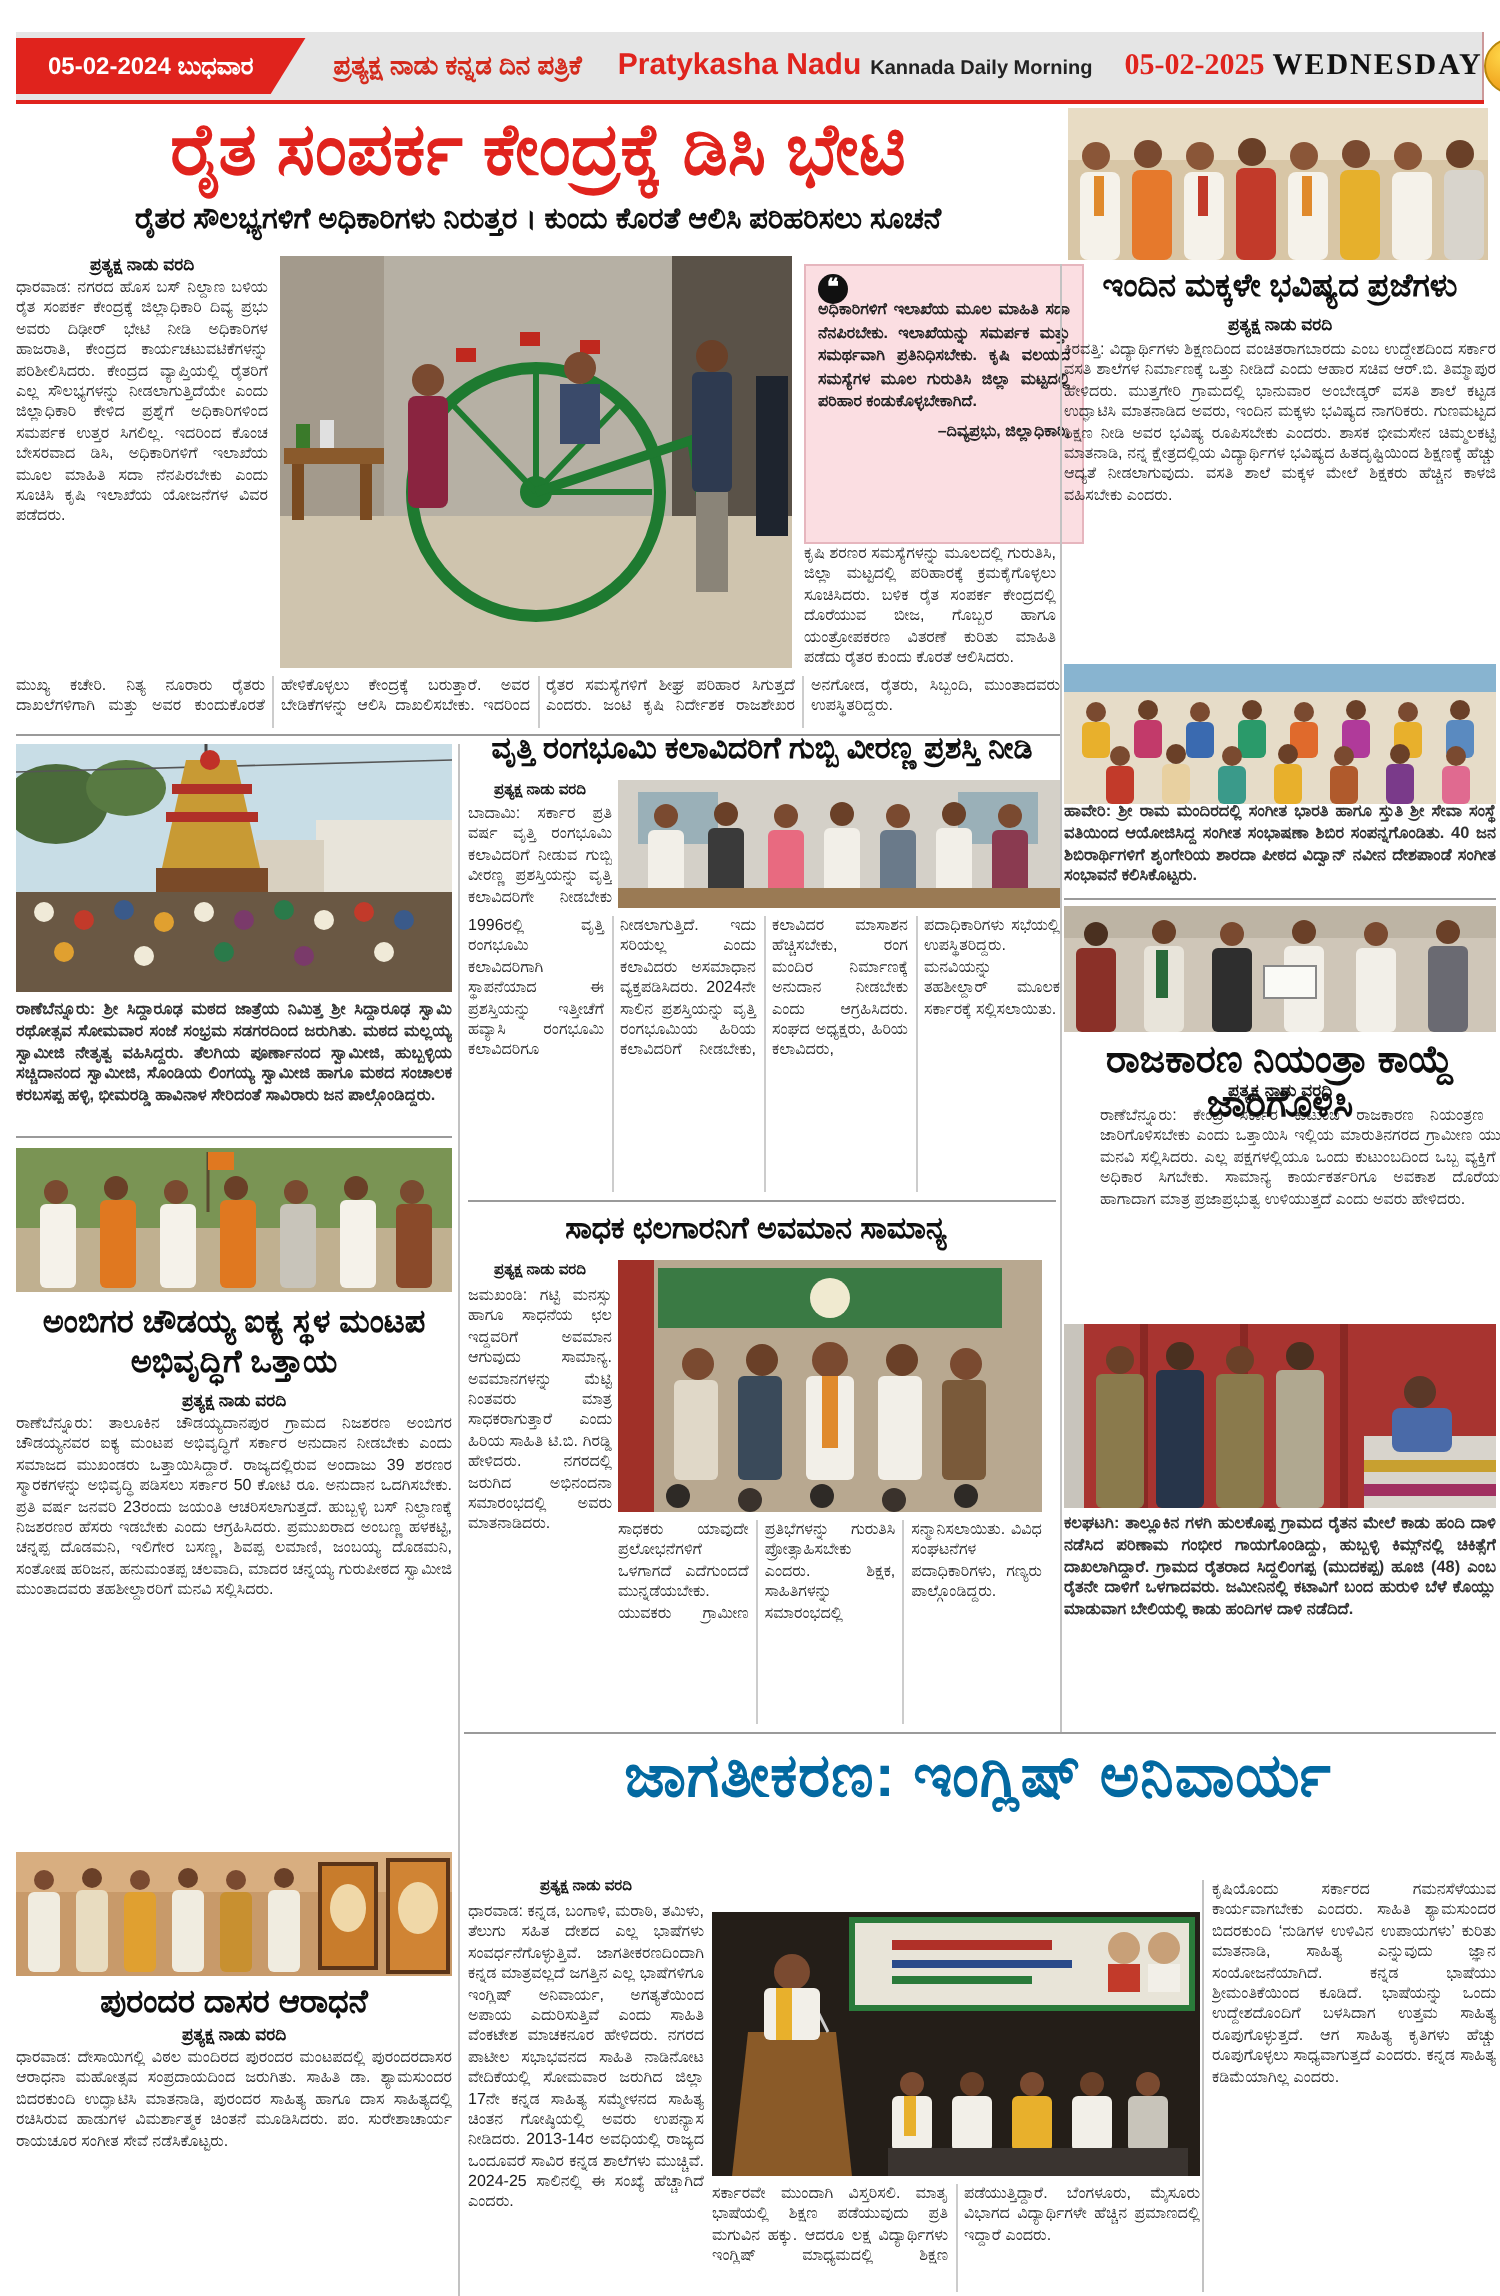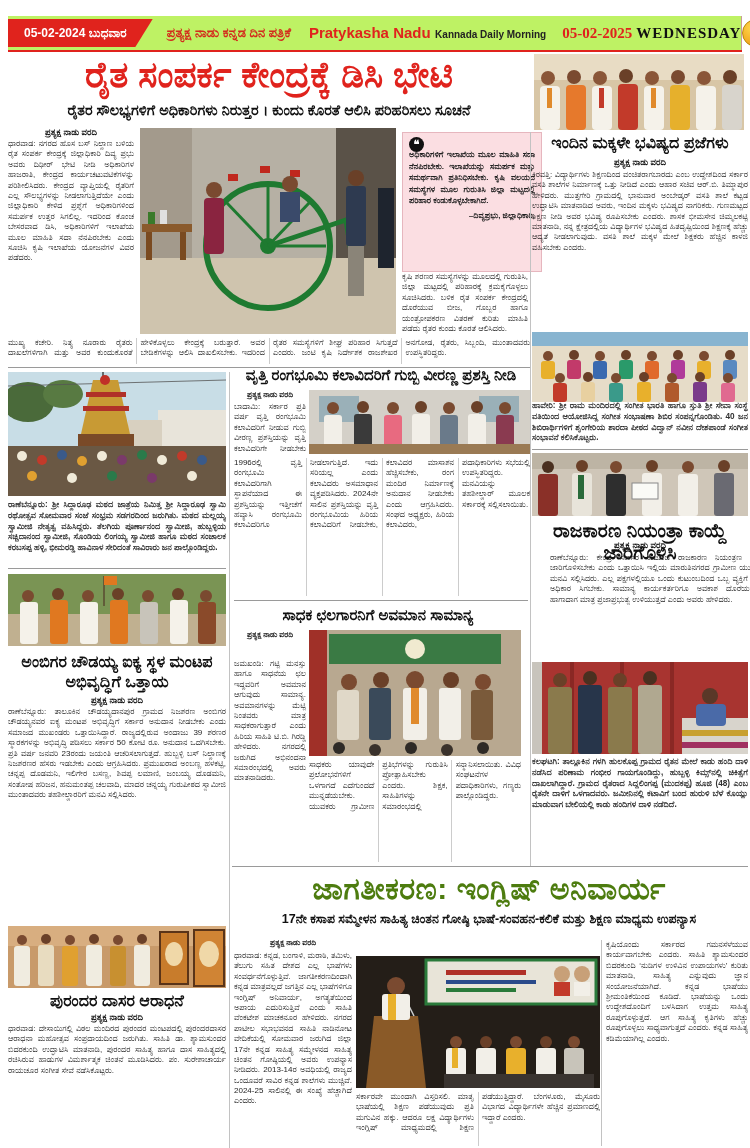--- a/index.html
+++ b/index.html
@@ -1,38 +1,38 @@
 <!DOCTYPE html>
 <html><head>
 <meta charset="utf-8">
 <style>
   html,body{margin:0;padding:0;background:#ffffff;}
   .page{position:relative;width:750px;height:1148px;background:#fff;overflow:hidden;
         font-family:"Liberation Sans",sans-serif;color:#1b1b1b;}
   .abs{position:absolute;}
   
-  .mh{display:flex;align-items:center;background:#bef264;border-bottom:2px solid #e0231d;}
+  .mh{display:flex;align-items:center;background:#e5e5e5;border-bottom:2px solid #e0231d;}
   .mh-left{background:#e0231d;color:#fff;font-weight:bold;font-size:12px;
            padding:7px 26px 7px 16px;clip-path:polygon(0 0,100% 0,88% 100%,0 100%);white-space:nowrap;}
   .mh-kn{color:#d42a1c;font-weight:bold;font-size:13px;margin-left:14px;white-space:nowrap;}
   .mh-en{margin-left:18px;white-space:nowrap;}
   .mh-en-name{color:#e0231d;font-weight:bold;font-size:15px;}
   .mh-en-tag{color:#222;font-size:10px;font-weight:bold;}
   .mh-date{margin-left:16px;white-space:nowrap;font-family:"Liberation Serif",serif;}
   .mh-d{color:#e0231d;font-weight:bold;font-size:15px;}
   .mh-day{color:#111;font-size:15px;font-weight:bold;letter-spacing:1px;}
   .mh-logo{margin-left:auto;background:#fff;border-left:1px solid #c99;height:34px;width:44px;
            display:flex;align-items:center;justify-content:center;}
   .logo-circle{width:26px;height:26px;border-radius:50%;background:radial-gradient(circle at 35% 30%,#ffd84a,#f0a21c 70%,#c97a10);
            color:#c0281e;font-weight:bold;font-size:15px;display:flex;align-items:center;justify-content:center;
            border:1px solid #b8860b;}
   
   .hl-red{color:#e0231d;font-weight:bold;text-align:center;line-height:1.08;}
   .hl-blk{color:#101010;font-weight:bold;text-align:center;}
-  .hl-blue{color:#4d7c0f;font-weight:bold;text-align:center;letter-spacing:.5px;}
+  .hl-blue{color:#0369a1;font-weight:bold;text-align:center;letter-spacing:.5px;}
   .byline{font-size:8.5px;font-weight:bold;text-align:center;color:#151515;}
   .body-txt{font-size:8px;line-height:1.3;text-align:justify;color:#1d1d1d;overflow:hidden;}
   .cap{font-size:8.2px;line-height:1.32;text-align:justify;color:#333;font-weight:600;overflow:hidden;}
   .cols4{column-count:4;column-gap:8px;column-rule:1px solid #ccc;}
   .cols3{column-count:3;column-gap:8px;column-rule:1px solid #ccc;}
   .cols2{column-count:2;column-gap:8px;column-rule:1px solid #ccc;}
   .hline{background:#9a9a9a;height:1px;}
   .vline{background:#c2c2c2;width:1px;}
   .photo{overflow:hidden;background:#ddd;}
   .photo svg{display:block;width:100%;height:100%;}
@@ -255,21 +255,21 @@
       <circle cx="196" cy="18" r="6" fill="#7a4a30"></circle>
         <rect x="187" y="25" width="18" height="33" rx="3" fill="#8a3a50"></rect>
       <rect y="54" width="221" height="10" fill="#9a7a54"></rect>
     </svg>
   </div>
   <div class="abs body-txt cols4" style="left:234px;top:458px;width:296px;height:138px;">1996ರಲ್ಲಿ ವೃತ್ತಿ ರಂಗಭೂಮಿ ಕಲಾವಿದರಿಗಾಗಿ ಸ್ಥಾಪನೆಯಾದ ಈ ಪ್ರಶಸ್ತಿಯನ್ನು ಇತ್ತೀಚೆಗೆ ಹವ್ಯಾಸಿ ರಂಗಭೂಮಿ ಕಲಾವಿದರಿಗೂ ನೀಡಲಾಗುತ್ತಿದೆ. ಇದು ಸರಿಯಲ್ಲ ಎಂದು ಕಲಾವಿದರು ಅಸಮಾಧಾನ ವ್ಯಕ್ತಪಡಿಸಿದರು. 2024ನೇ ಸಾಲಿನ ಪ್ರಶಸ್ತಿಯನ್ನು ವೃತ್ತಿ ರಂಗಭೂಮಿಯ ಹಿರಿಯ ಕಲಾವಿದರಿಗೆ ನೀಡಬೇಕು, ಕಲಾವಿದರ ಮಾಸಾಶನ ಹೆಚ್ಚಿಸಬೇಕು, ರಂಗ ಮಂದಿರ ನಿರ್ಮಾಣಕ್ಕೆ ಅನುದಾನ ನೀಡಬೇಕು ಎಂದು ಆಗ್ರಹಿಸಿದರು. ಸಂಘದ ಅಧ್ಯಕ್ಷರು, ಹಿರಿಯ ಕಲಾವಿದರು, ಪದಾಧಿಕಾರಿಗಳು ಸಭೆಯಲ್ಲಿ ಉಪಸ್ಥಿತರಿದ್ದರು. ಮನವಿಯನ್ನು ತಹಶೀಲ್ದಾರ್ ಮೂಲಕ ಸರ್ಕಾರಕ್ಕೆ ಸಲ್ಲಿಸಲಾಯಿತು.</div>
   <div class="abs hline" style="left:234px;top:600px;width:294px;"></div>
 
   <div class="abs hl-blk" style="left:234px;top:606px;width:288px;font-size:15px;">ಸಾಧಕ ಛಲಗಾರನಿಗೆ ಅವಮಾನ ಸಾಮಾನ್ಯ</div>
   <div class="abs byline" style="left:234px;top:630px;width:72px;font-size:7.5px;">ಪ್ರತ್ಯಕ್ಷ ನಾಡು ವರದಿ</div>
-  <div class="abs body-txt" style="left:234px;top:643px;width:72px;height:218px;margin-top:16px;">ಜಮಖಂಡಿ: ಗಟ್ಟಿ ಮನಸ್ಸು ಹಾಗೂ ಸಾಧನೆಯ ಛಲ ಇದ್ದವರಿಗೆ ಅವಮಾನ ಆಗುವುದು ಸಾಮಾನ್ಯ. ಅವಮಾನಗಳನ್ನು ಮೆಟ್ಟಿ ನಿಂತವರು ಮಾತ್ರ ಸಾಧಕರಾಗುತ್ತಾರೆ ಎಂದು ಹಿರಿಯ ಸಾಹಿತಿ ಟಿ.ಬಿ. ಗಿರಡ್ಡಿ ಹೇಳಿದರು. ನಗರದಲ್ಲಿ ಜರುಗಿದ ಅಭಿನಂದನಾ ಸಮಾರಂಭದಲ್ಲಿ ಅವರು ಮಾತನಾಡಿದರು.</div>
+  <div class="abs body-txt" style="left:234px;top:643px;width:72px;height:218px;">ಜಮಖಂಡಿ: ಗಟ್ಟಿ ಮನಸ್ಸು ಹಾಗೂ ಸಾಧನೆಯ ಛಲ ಇದ್ದವರಿಗೆ ಅವಮಾನ ಆಗುವುದು ಸಾಮಾನ್ಯ. ಅವಮಾನಗಳನ್ನು ಮೆಟ್ಟಿ ನಿಂತವರು ಮಾತ್ರ ಸಾಧಕರಾಗುತ್ತಾರೆ ಎಂದು ಹಿರಿಯ ಸಾಹಿತಿ ಟಿ.ಬಿ. ಗಿರಡ್ಡಿ ಹೇಳಿದರು. ನಗರದಲ್ಲಿ ಜರುಗಿದ ಅಭಿನಂದನಾ ಸಮಾರಂಭದಲ್ಲಿ ಅವರು ಮಾತನಾಡಿದರು.</div>
   <div class="abs photo" style="left:309px;top:630px;width:212px;height:126px;">
     <svg viewBox="0 0 212 126" preserveAspectRatio="none">
       <rect width="212" height="126" fill="#b8a890"></rect>
       <rect x="20" y="4" width="172" height="30" fill="#3a7a44"></rect>
         <circle cx="106" cy="19" r="10" fill="#f0ead0"></circle>
       <rect x="0" y="0" width="18" height="126" fill="#a03028"></rect>
       <circle cx="40" cy="52" r="8" fill="#7a4a30"></circle>
         <rect x="28" y="60" width="22" height="50" rx="3" fill="#e0d8c8"></rect>
       <circle cx="72" cy="50" r="8" fill="#6a4028"></circle>
         <rect x="60" y="58" width="22" height="52" rx="3" fill="#3a4a5a"></rect>
@@ -378,21 +378,20 @@
       <circle cx="178" cy="34" r="8" fill="#5a3828"></circle>
         <rect x="164" y="42" width="30" height="22" rx="4" fill="#4a6aa8"></rect>
       <rect x="150" y="68" width="66" height="6" fill="#c8a030"></rect>
         <rect x="150" y="80" width="66" height="6" fill="#a03060"></rect>
     </svg>
   </div>
   <div class="abs cap" style="left:532px;top:757px;width:216px;height:106px;">ಕಲಘಟಗಿ: ತಾಲ್ಲೂಕಿನ ಗಳಗಿ ಹುಲಕೊಪ್ಪ ಗ್ರಾಮದ ರೈತನ ಮೇಲೆ ಕಾಡು ಹಂದಿ ದಾಳಿ ನಡೆಸಿದ ಪರಿಣಾಮ ಗಂಭೀರ ಗಾಯಗೊಂಡಿದ್ದು, ಹುಬ್ಬಳ್ಳಿ ಕಿಮ್ಸ್‌ನಲ್ಲಿ ಚಿಕಿತ್ಸೆಗೆ ದಾಖಲಾಗಿದ್ದಾರೆ. ಗ್ರಾಮದ ರೈತರಾದ ಸಿದ್ದಲಿಂಗಪ್ಪ (ಮುದಕಪ್ಪ) ಹೂಜಿ (48) ಎಂಬ ರೈತನೇ ದಾಳಿಗೆ ಒಳಗಾದವರು. ಜಮೀನಿನಲ್ಲಿ ಕಟಾವಿಗೆ ಬಂದ ಹುರುಳಿ ಬೆಳೆ ಕೊಯ್ಲು ಮಾಡುವಾಗ ಬೇಲಿಯಲ್ಲಿ ಕಾಡು ಹಂದಿಗಳ ದಾಳಿ ನಡೆದಿದೆ.</div>
 
   <div class="abs hline" style="left:232px;top:866px;width:516px;"></div>
   <div class="abs hl-blue" style="left:230px;top:872px;width:518px;font-size:30px;">ಜಾಗತೀಕರಣ: ಇಂಗ್ಲಿಷ್ ಅನಿವಾರ್ಯ</div>
-  <div class="abs hl-blk" style="left:230px;top:912px;width:518px;font-size:12.5px;">17ನೇ ಕಸಾಪ ಸಮ್ಮೇಳನ ಸಾಹಿತ್ಯ ಚಿಂತನ ಗೋಷ್ಠಿ ಭಾಷೆ-ಸಂವಹನ-ಕಲಿಕೆ ಮತ್ತು ಶಿಕ್ಷಣ ಮಾಧ್ಯಮ ಉಪನ್ಯಾಸ</div>
   <div class="abs byline" style="left:234px;top:938px;width:118px;font-size:7.5px;">ಪ್ರತ್ಯಕ್ಷ ನಾಡು ವರದಿ</div>
   <div class="abs body-txt" style="left:234px;top:951px;width:118px;height:193px;">ಧಾರವಾಡ: ಕನ್ನಡ, ಬಂಗಾಳಿ, ಮರಾಠಿ, ತಮಿಳು, ತೆಲುಗು ಸಹಿತ ದೇಶದ ಎಲ್ಲ ಭಾಷೆಗಳು ಸಂವರ್ಧನೆಗೊಳ್ಳುತ್ತಿವೆ. ಜಾಗತೀಕರಣದಿಂದಾಗಿ ಕನ್ನಡ ಮಾತ್ರವಲ್ಲದೆ ಜಗತ್ತಿನ ಎಲ್ಲ ಭಾಷೆಗಳಿಗೂ ಇಂಗ್ಲಿಷ್ ಅನಿವಾರ್ಯ, ಅಗತ್ಯತೆಯಿಂದ ಅಪಾಯ ಎದುರಿಸುತ್ತಿವೆ ಎಂದು ಸಾಹಿತಿ ವೆಂಕಟೇಶ ಮಾಚಕನೂರ ಹೇಳಿದರು. ನಗರದ ಪಾಟೀಲ ಸಭಾಭವನದ ಸಾಹಿತಿ ನಾಡಿನೋಟ ವೇದಿಕೆಯಲ್ಲಿ ಸೋಮವಾರ ಜರುಗಿದ ಜಿಲ್ಲಾ 17ನೇ ಕನ್ನಡ ಸಾಹಿತ್ಯ ಸಮ್ಮೇಳನದ ಸಾಹಿತ್ಯ ಚಿಂತನ ಗೋಷ್ಠಿಯಲ್ಲಿ ಅವರು ಉಪನ್ಯಾಸ ನೀಡಿದರು. 2013-14ರ ಅವಧಿಯಲ್ಲಿ ರಾಜ್ಯದ ಒಂದೂವರೆ ಸಾವಿರ ಕನ್ನಡ ಶಾಲೆಗಳು ಮುಚ್ಚಿವೆ. 2024-25 ಸಾಲಿನಲ್ಲಿ ಈ ಸಂಖ್ಯೆ ಹೆಚ್ಚಾಗಿದೆ ಎಂದರು.</div>
 
   <div class="abs photo" style="left:356px;top:956px;width:244px;height:132px;">
     <svg viewBox="0 0 244 132" preserveAspectRatio="none">
       <rect width="244" height="132" fill="#241e18"></rect>
       <rect x="70" y="4" width="170" height="44" fill="#e8e4d8" stroke="#2a7a3a" stroke-width="3"></rect>
       <rect x="90" y="14" width="80" height="5" fill="#b03028"></rect>
         <rect x="90" y="24" width="90" height="4" fill="#2a4a8a"></rect>
         <rect x="90" y="32" width="70" height="4" fill="#2a7a3a"></rect>

